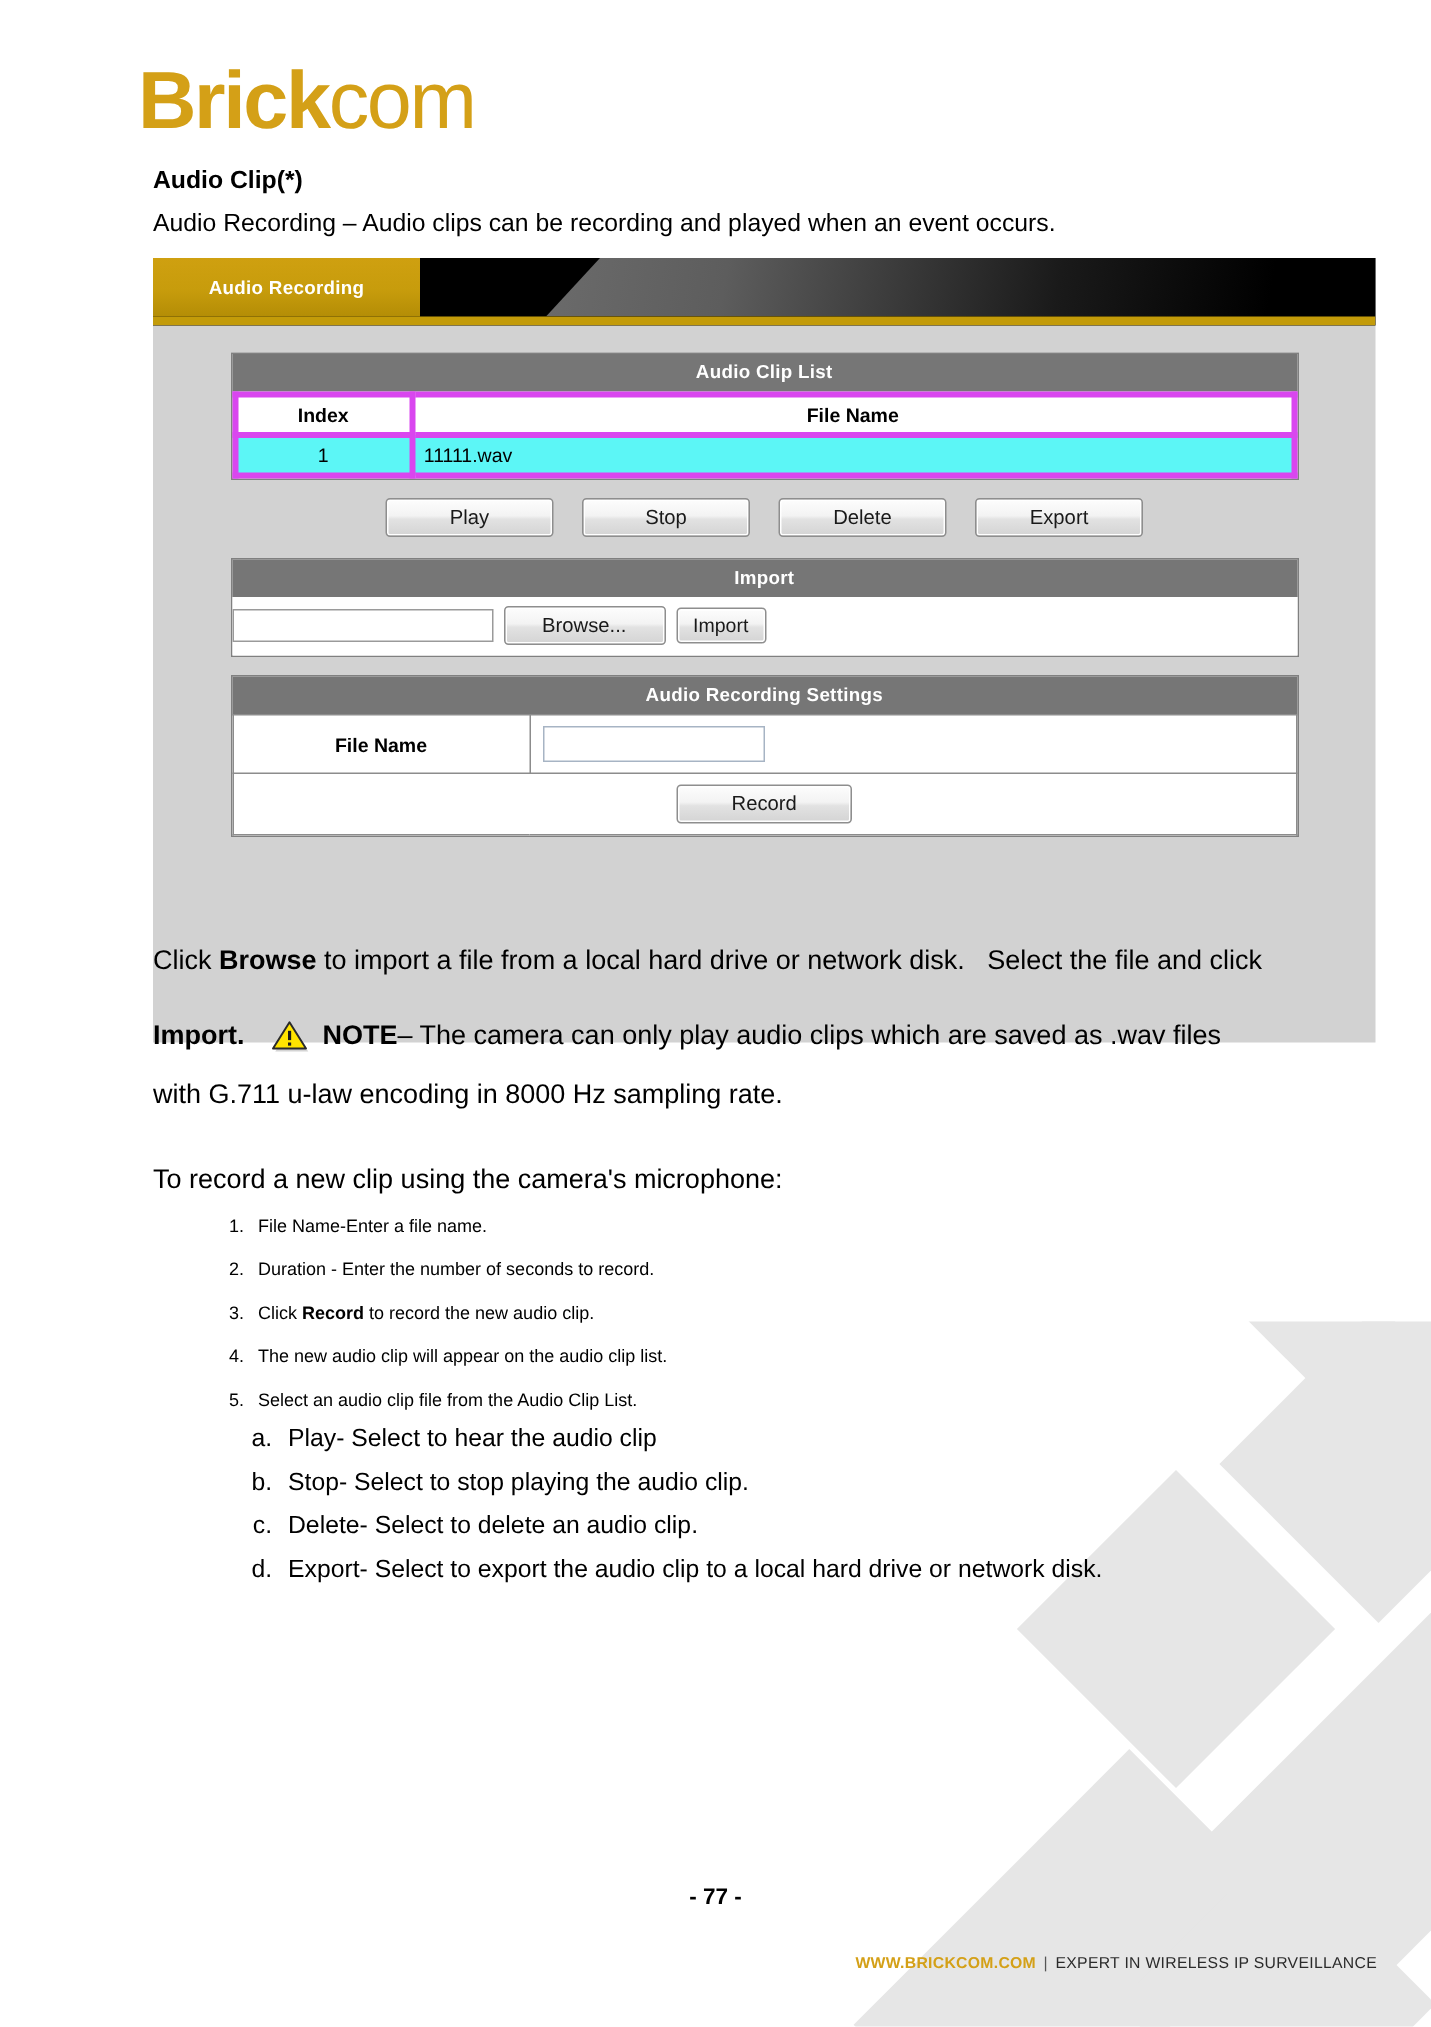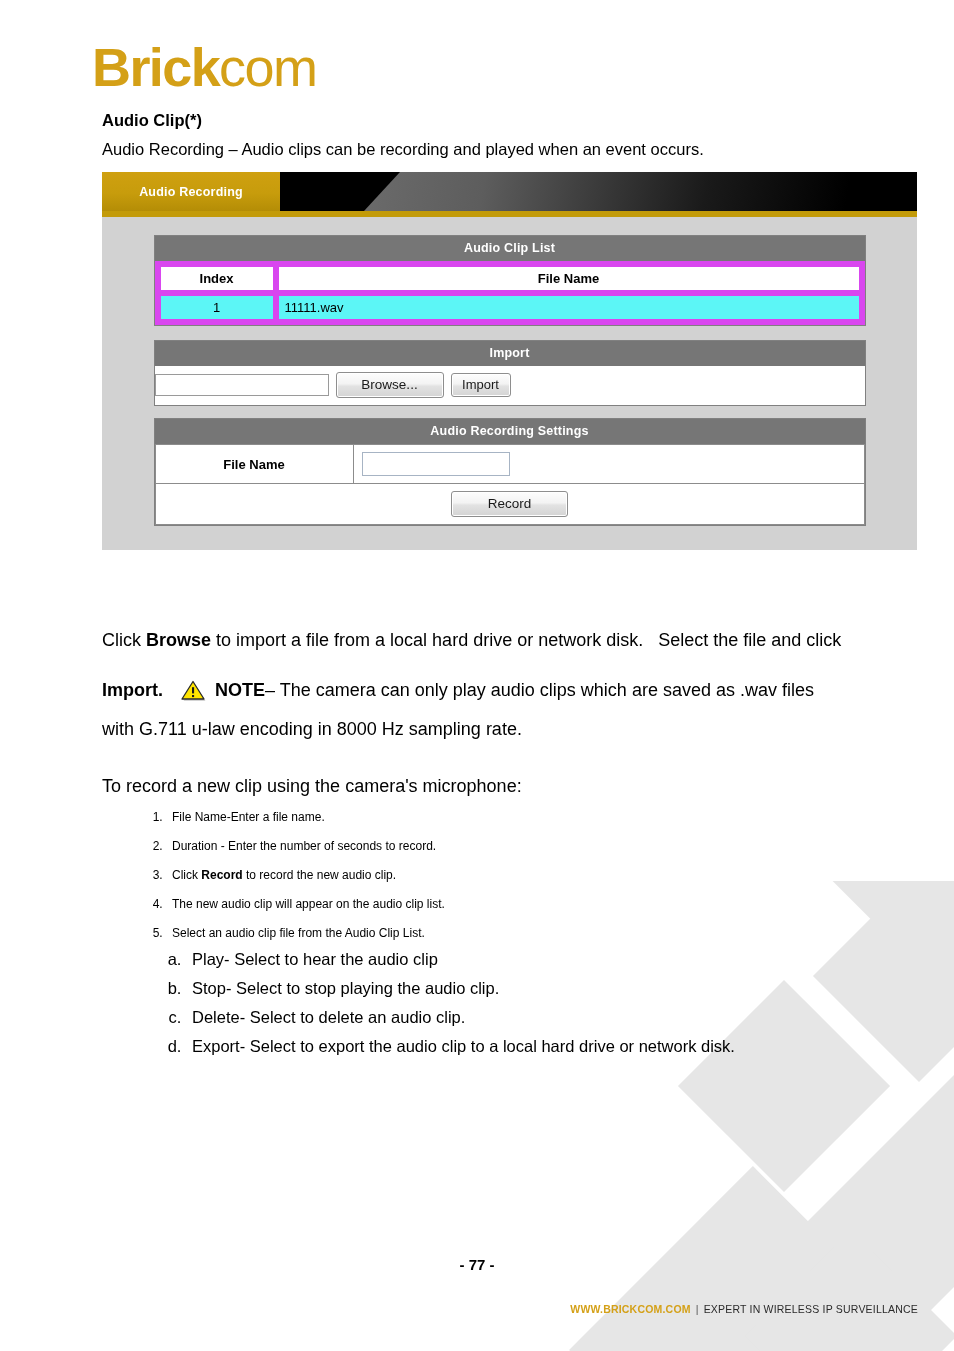--- a/index.html
+++ b/index.html
@@ -62,21 +62,21 @@
     position: absolute;
     left: 102px; top: 140px;
     font-size: 16.5px;
     white-space: nowrap;
   }
 
   
   .panel {
     position: absolute;
     left: 102px; top: 172px;
-    width: 815px; height: 378px;
+    width: 815px; height: 523px;
     background: #d2d2d2;
   }
   .panel-header {
     position: relative;
     height: 45px;
     background: #000000;
     overflow: hidden;
   }
   .ph-tab {
     position: absolute;
@@ -127,21 +127,21 @@
     background: #767676;
     color: #ffffff;
     font-size: 12.5px;
     font-weight: bold;
     text-align: center;
     padding: 5px 0 6px;
     letter-spacing: .2px;
   }
   .wtable { width: 100%; border-collapse: collapse; }
   .wtable td, .wtable th {
-    border: 6px solid #d946ef;
+    border: 4px solid #d946ef;
     font-size: 13px;
     padding: 4px 6px;
   }
   .wtable th {
     font-weight: bold;
     text-align: center;
     background: #ffffff;
   }
   .col-index { width: 118px; text-align: center; }
   .row-selected td { background: #5cf6f6; }
@@ -344,20 +344,26 @@
           </thead>
           <tbody>
             <tr class="row-selected">
               <td class="col-index cell-idx">1</td>
               <td class="cell-name">11111.wav</td>
             </tr>
           </tbody>
         </table>
       </div>
 
+      <div class="btn-row">
+        <div class="xpbtn">Play</div>
+        <div class="xpbtn">Stop</div>
+        <div class="xpbtn">Delete</div>
+        <div class="xpbtn">Export</div>
+      </div>
 
       <div class="spacer14"></div>
 
       <div class="block">
         <div class="block-title">Import</div>
         <div class="import-row">
           <input class="txtinput" type="text" value="" placeholder="" style="">
           <div class="gap6"></div>
           <div class="xpbtn wide">Browse...</div>
           <div class="gap6"></div>

